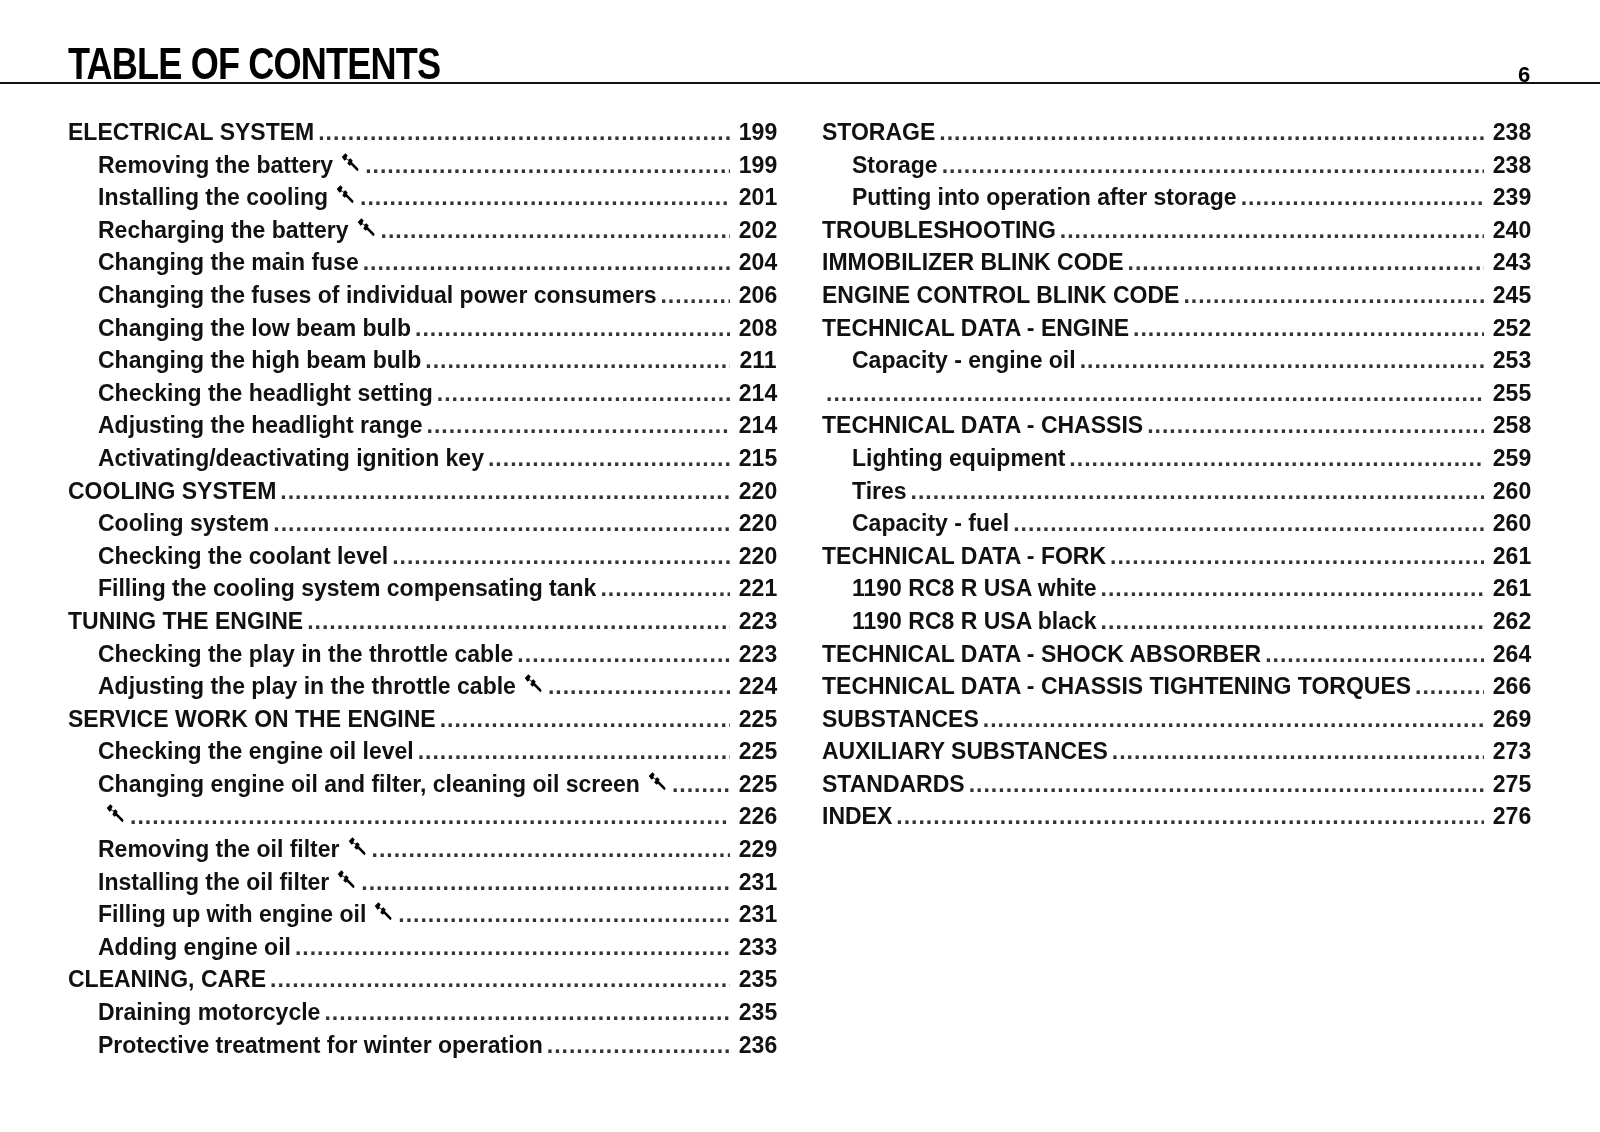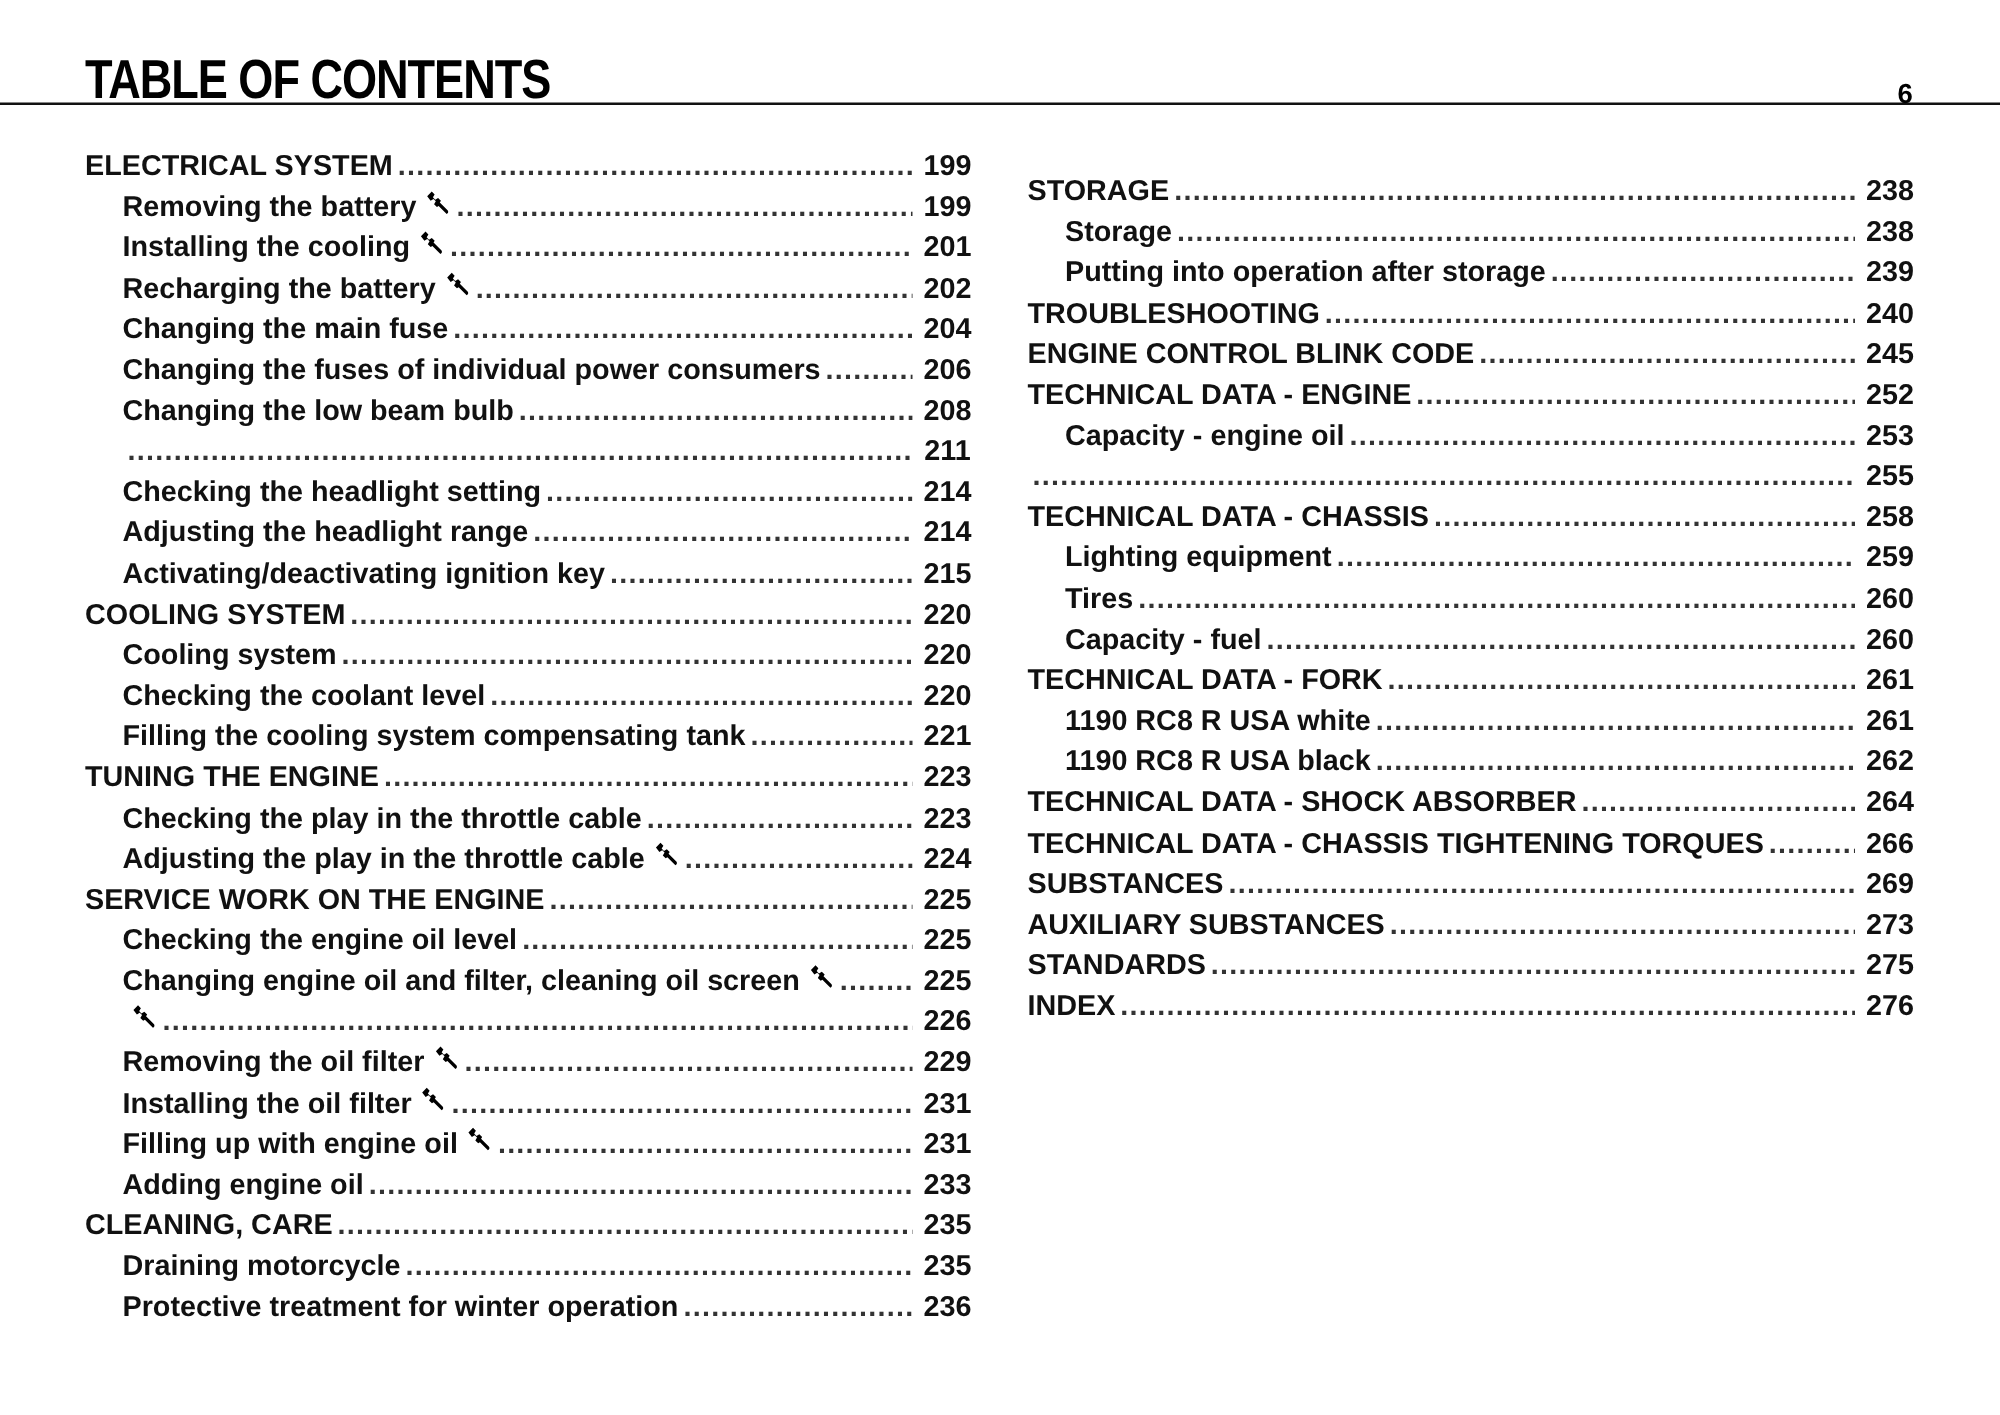--- a/index.html
+++ b/index.html
@@ -2,21 +2,21 @@
 <html><head>
 <meta charset="utf-8">
 <style>
   html, body { margin:0; padding:0; background:#ffffff; }
   body { width:1600px; height:1132px; position:relative; overflow:hidden; color:#111; font-family:"Liberation Sans", sans-serif; }
   .title { position:absolute; left:68px; top:40px; font-family:"Liberation Sans", sans-serif; font-weight:bold; font-size:44px; letter-spacing:-1px; transform:scaleX(0.82); transform-origin:left top; line-height:48px; color:#000; }
   .rule { position:absolute; left:0; top:82px; width:1600px; height:2px; background:#111; }
   .pagenum { position:absolute; left:1518px; top:62px; font-weight:bold; font-size:22px; color:#000; }
   .col { position:absolute; top:116px; }
   .col.left { left:68px; width:712px; }
-  .col.right { left:822px; width:712px;margin-top:20px; }
+  .col.right { left:822px; width:712px; }
   .entry { display:flex; align-items:baseline; height:32.6px; font-size:23px; line-height:32px; white-space:nowrap;font-weight:bold; }
   .entry.sub { padding-left:30px; }
   .entry .label { flex:0 0 auto; transform-origin:left; }
   .entry .dots { flex:1 1 auto; overflow:hidden; margin:0 6px 0 4px; color:#333; letter-spacing:1px; }
   .entry .dots::before { content:"....................................................................................................................................................................................................................................."; }
   .entry .page { flex:0 0 auto; width:44px; text-align:center; }
   .wrench { display:inline-block; width:22px; height:22px; margin-left:6px; vertical-align:-2px; }
 </style>
 </head>
 <body>
@@ -64,20 +64,21 @@
     <span class="label">Changing the fuses of individual power consumers</span>
     <span class="dots"></span>
     <span class="page">206</span>
   </div>
     <div class="entry sub">
     <span class="label">Changing the low beam bulb</span>
     <span class="dots"></span>
     <span class="page">208</span>
   </div>
     <div class="entry sub">
+    <span class="label">Changing the high beam bulb</span>
     <span class="dots"></span>
     <span class="page">211</span>
   </div>
     <div class="entry sub">
     <span class="label">Checking the headlight setting</span>
     <span class="dots"></span>
     <span class="page">214</span>
   </div>
     <div class="entry sub">
     <span class="label">Adjusting the headlight range</span>
@@ -210,20 +211,25 @@
   </div>
     <div class="entry sub">
     <span class="label">Putting into operation after storage</span>
     <span class="dots"></span>
     <span class="page">239</span>
   </div>
     <div class="entry">
     <span class="label">TROUBLESHOOTING</span>
     <span class="dots"></span>
     <span class="page">240</span>
+  </div>
+    <div class="entry">
+    <span class="label">IMMOBILIZER BLINK CODE</span>
+    <span class="dots"></span>
+    <span class="page">243</span>
   </div>
     <div class="entry">
     <span class="label">ENGINE CONTROL BLINK CODE</span>
     <span class="dots"></span>
     <span class="page">245</span>
   </div>
     <div class="entry">
     <span class="label">TECHNICAL DATA - ENGINE</span>
     <span class="dots"></span>
     <span class="page">252</span>

